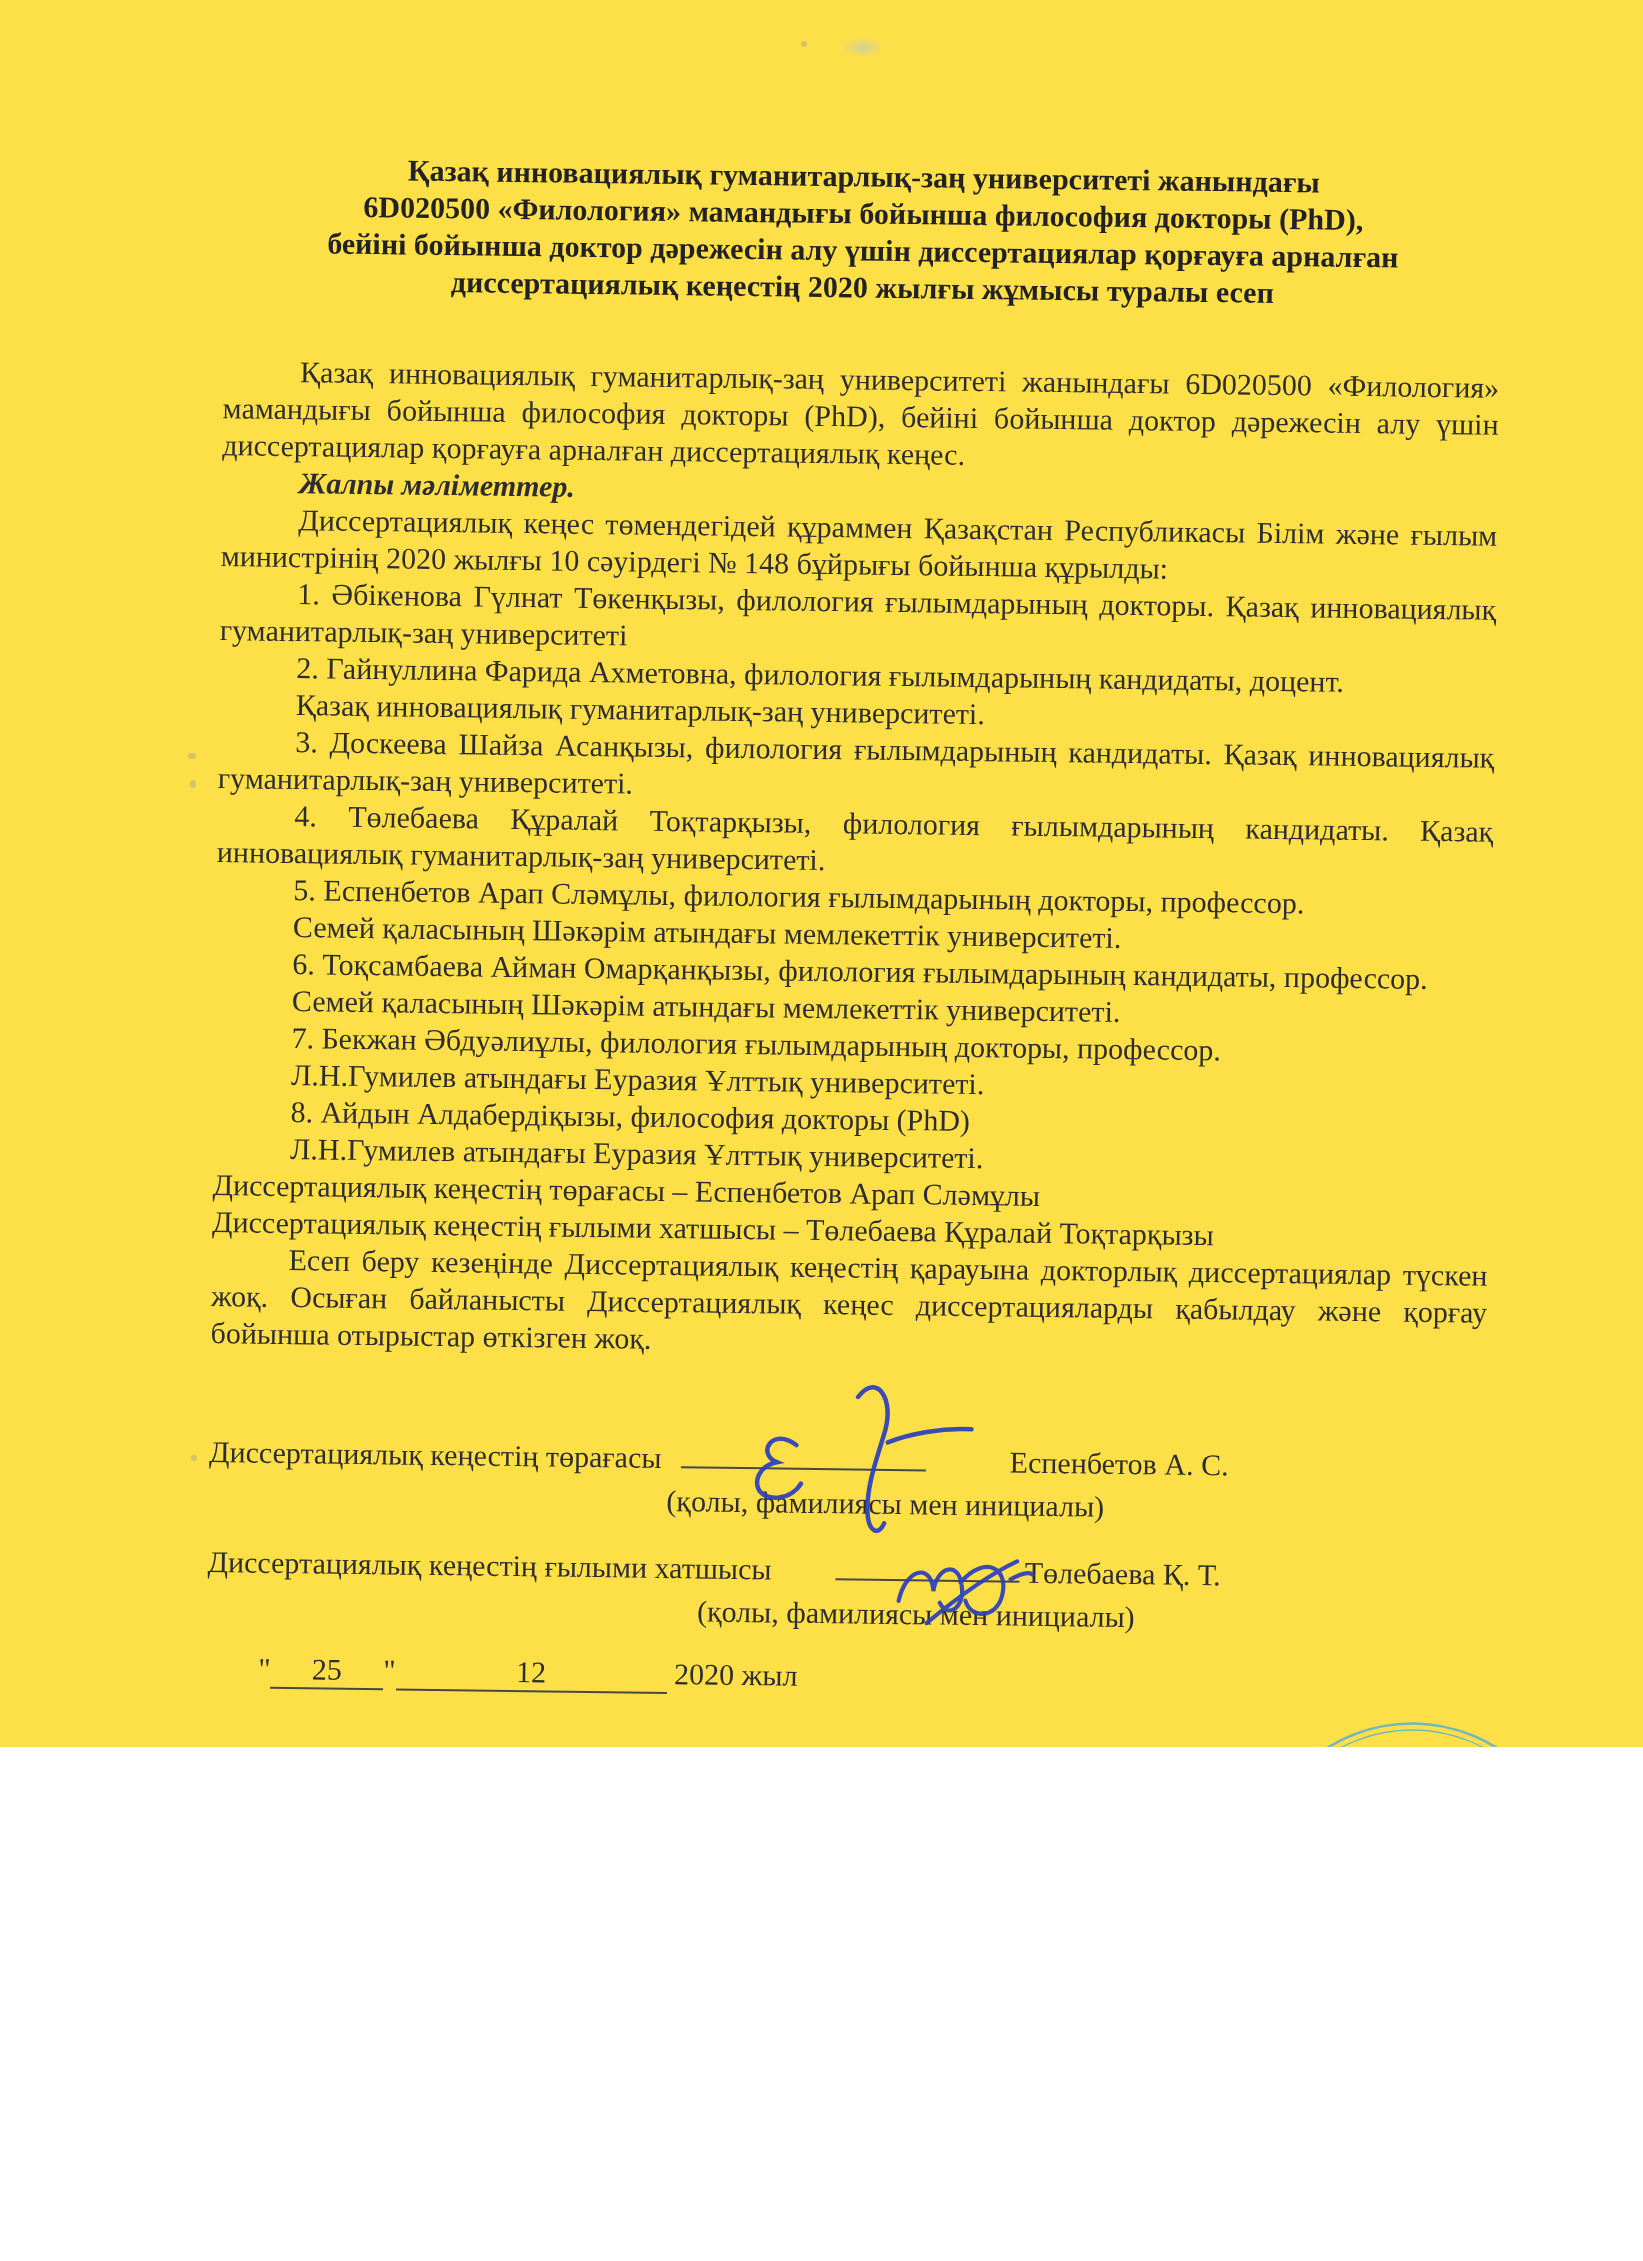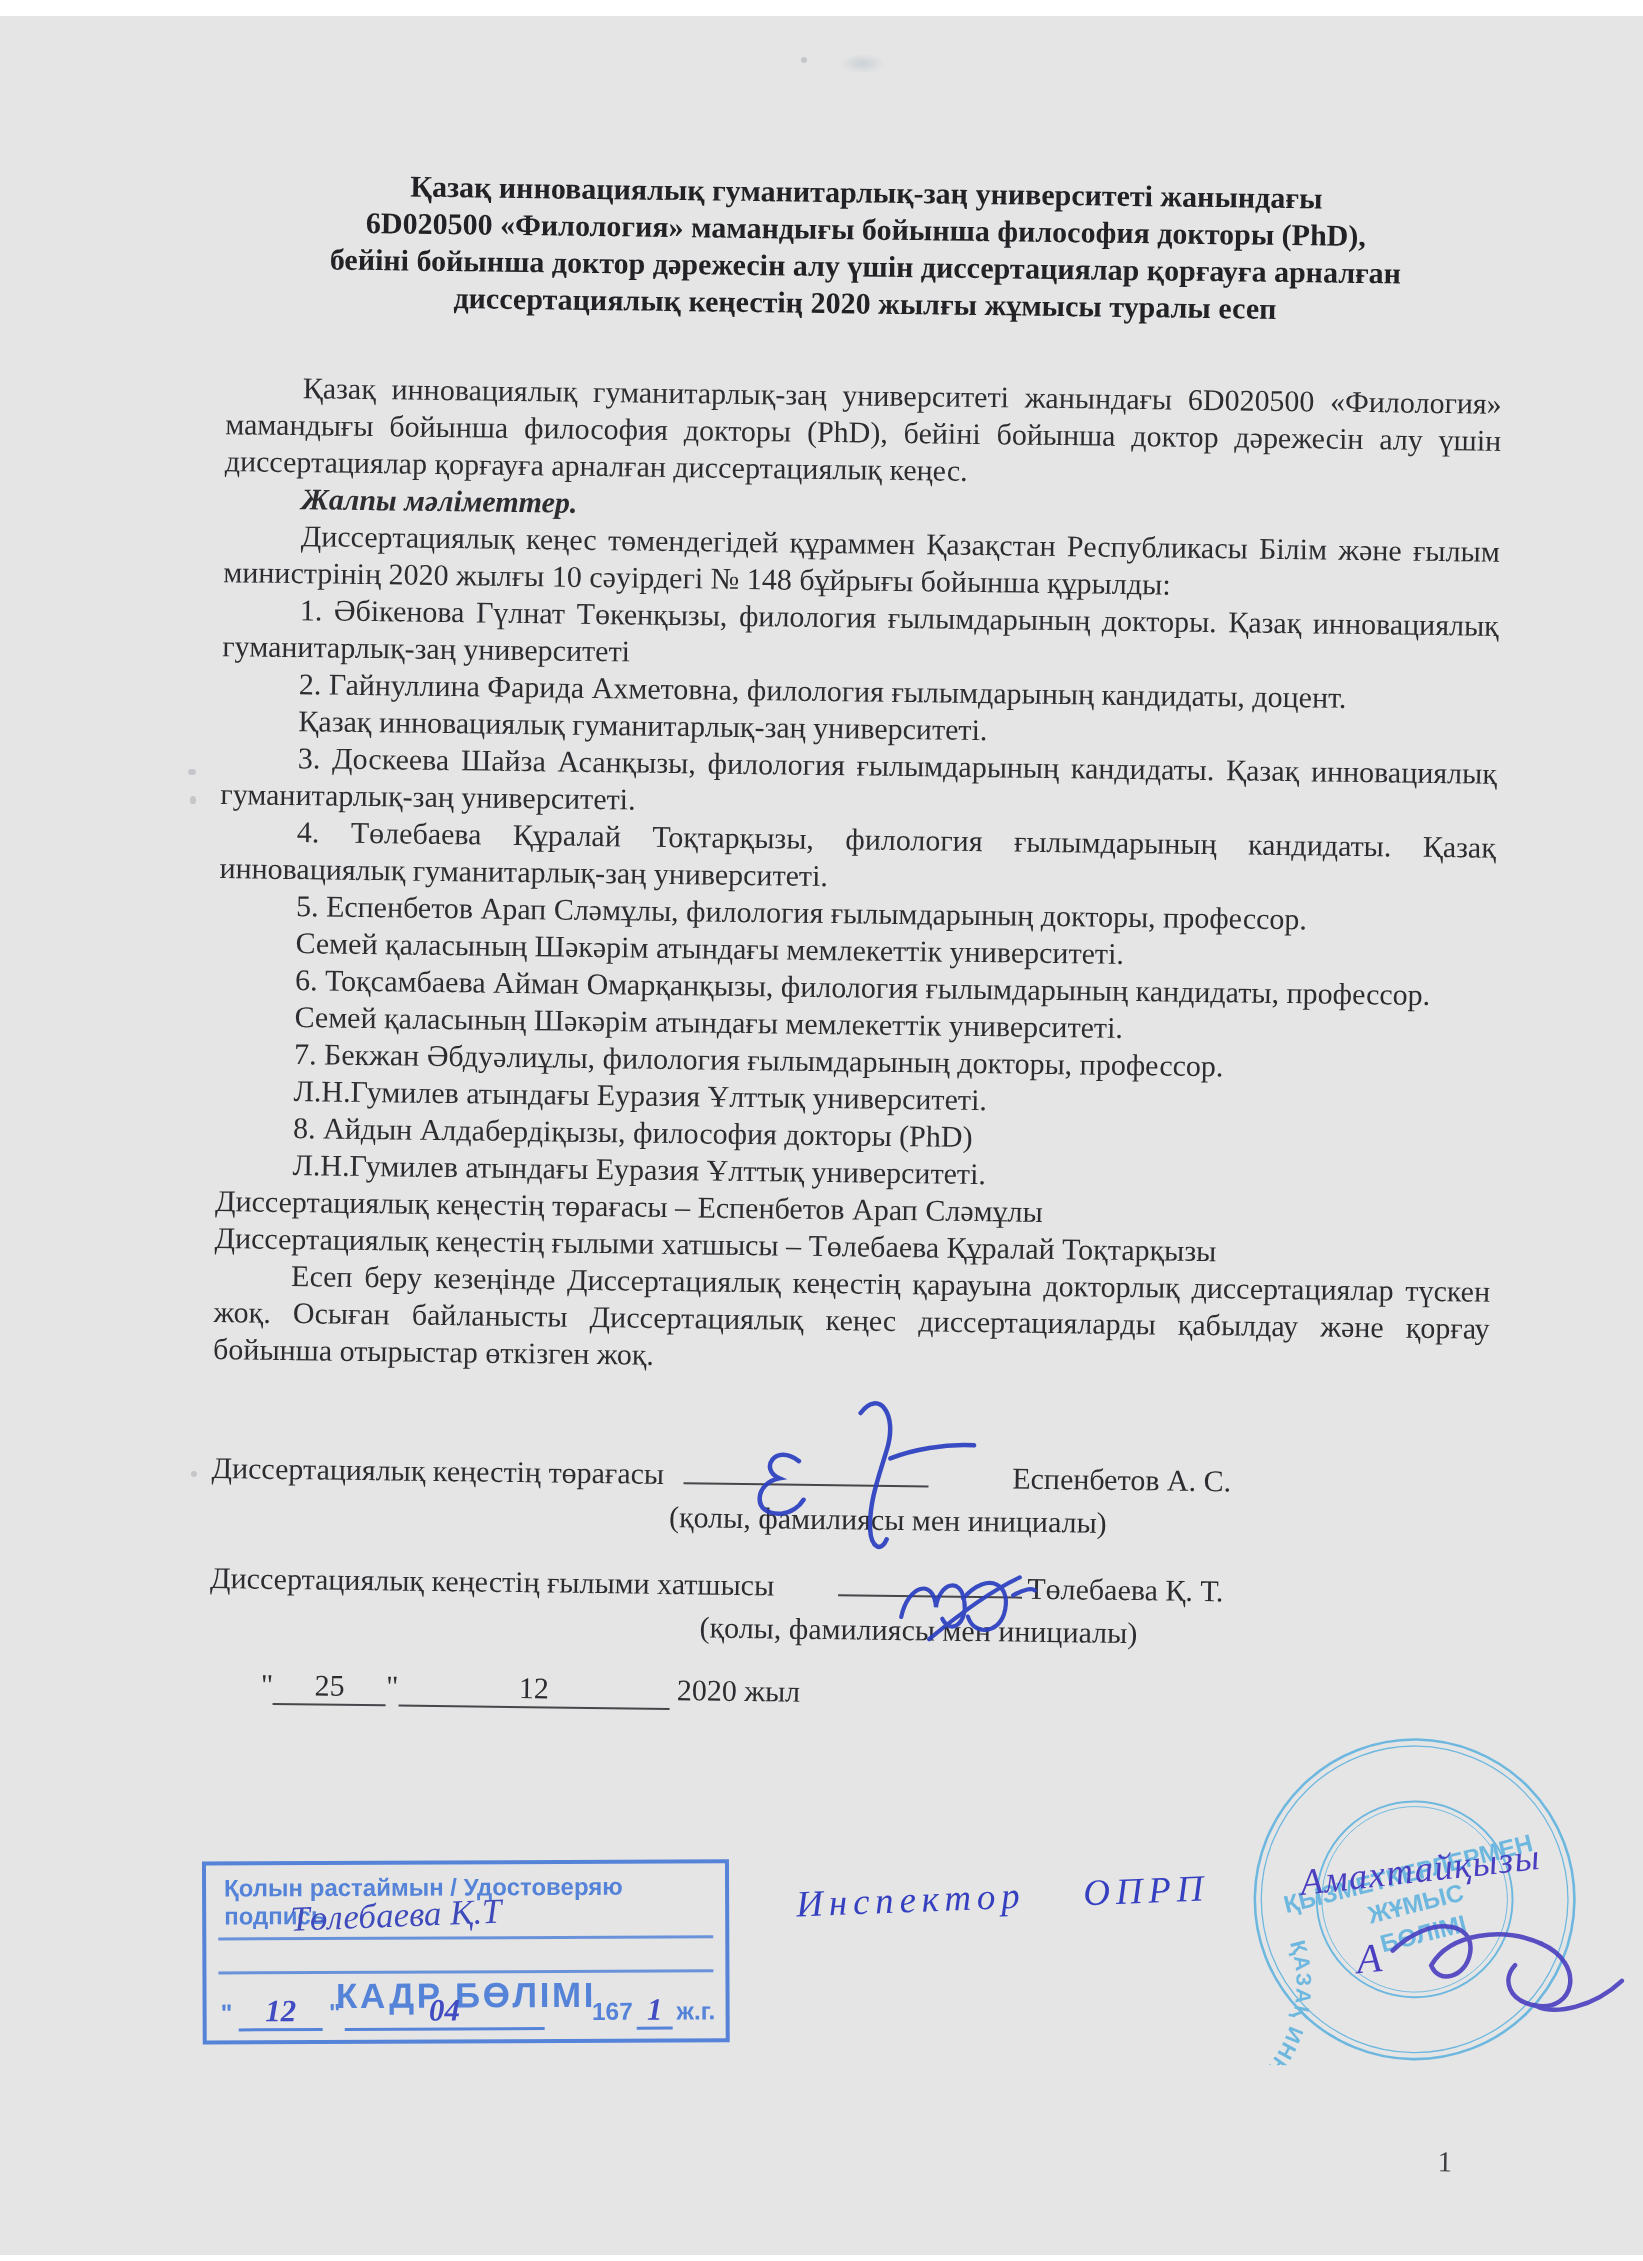--- a/index.html
+++ b/index.html
@@ -1,16 +1,16 @@
 <!DOCTYPE html>
 <html style="font-size:10.3px"><head>
 <meta charset="utf-8">
 <style>
   html,body{margin:0;padding:0;width:1644px;height:2261px;background:#ffffff;}
-  .sheet{position:absolute;inset:0;width:1644px;height:2239px;background:#e5e5e5;overflow:hidden;margin-top:16px;}
+  .sheet{position:absolute;inset:0;width:1644px;height:1747px;background:#fde047;overflow:hidden;}
   .tilt{position:absolute;inset:0;transform:rotate(0.75deg);transform-origin:50% 40%;}
   .doc{position:absolute;left:219px;top:157px;width:1276px;
        font-family:"Liberation Serif","DejaVu Serif",serif;
        font-size:30px;line-height:37px;color:#2d2d31;}
   .title{ text-align:center;font-weight:bold;color:#222226;margin:0 0 55px 0;}
   .title div{margin:0;}
   .p{ text-align:justify;text-indent:77px;margin:0;}
   .org{ text-indent:77px;margin:0;}
   .flush{ text-indent:0;margin:0;}
   .section-heading{font-weight:bold;font-style:italic;text-indent:77px;margin:0;}

